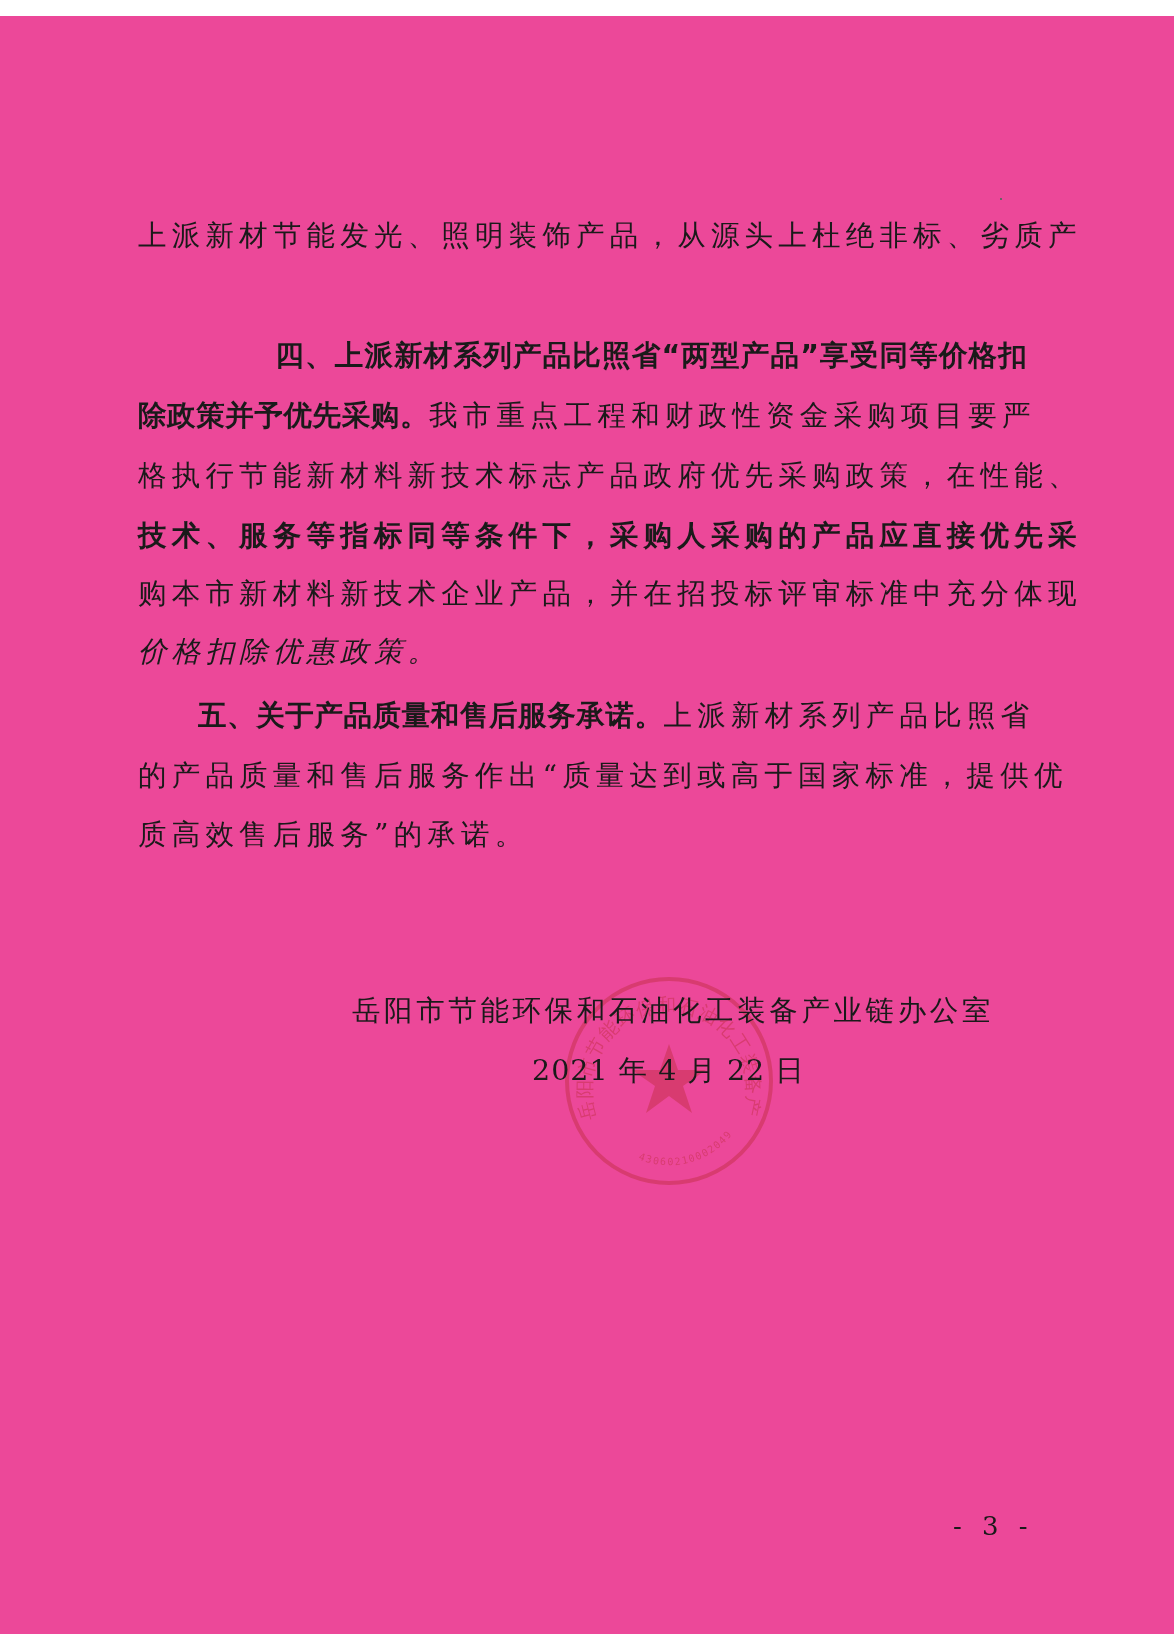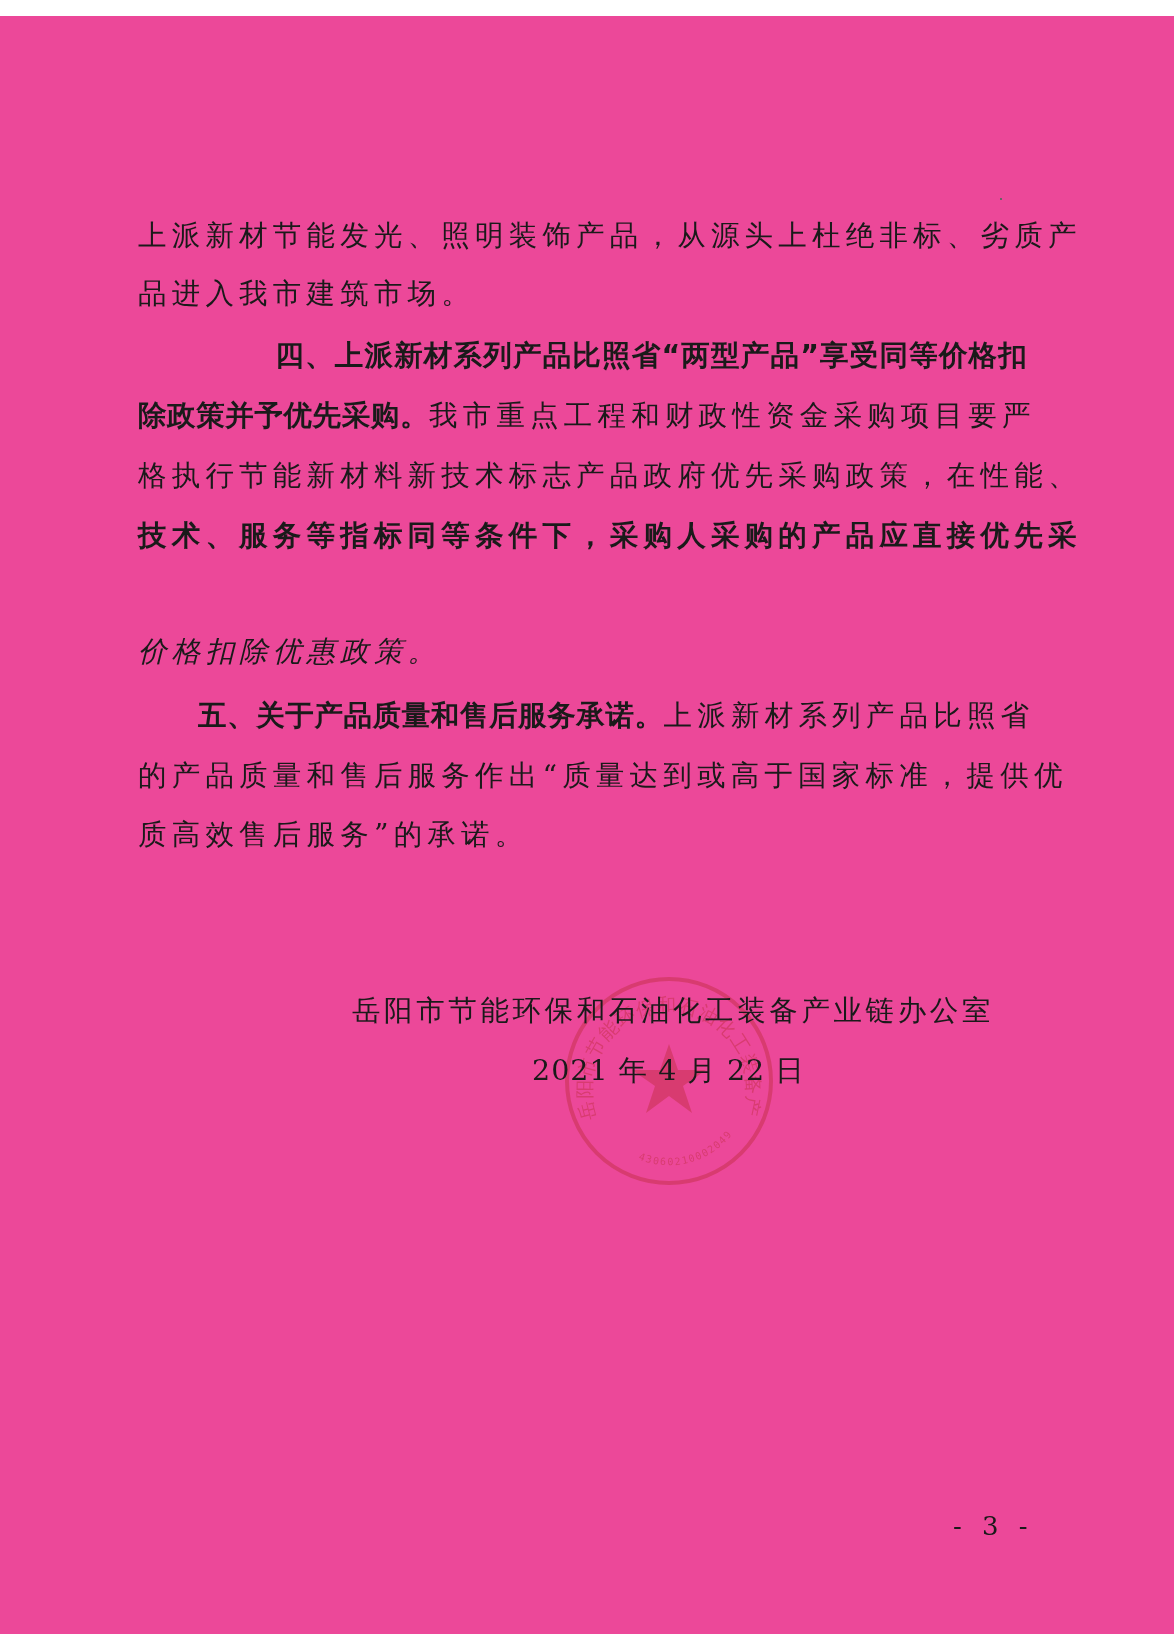--- a/index.html
+++ b/index.html
@@ -74,28 +74,28 @@
     }
   </style>
 </head>
 <body>
 
 <div class="page">
 
   <div class="speck"></div>
 
   <div class="line" style="top:200px;">上派新材节能发光、照明装饰产品，从源头上杜绝非标、劣质产</div>
-  <div class="line" style="top:258px;">品进入我市建筑市场。</div>
 
   <div class="line indent bold" style="top:320px; letter-spacing:1.2px;">四、上派新材系列产品比照省“两型产品”享受同等价格扣</div>
   <div class="line" style="top:380px;">
     <span class="bold" style="letter-spacing:0.6px;text-align:center;">除政策并予优先采购。</span><span>我市重点工程和财政性资金采购项目要严</span>
   </div>
   <div class="line" style="top:440px;text-align:right;">格执行节能新材料新技术标志产品政府优先采购政策，在性能、</div>
   <div class="line" style="top:499px;font-weight:bold;">技术、服务等指标同等条件下，采购人采购的产品应直接优先采</div>
+  <div class="line" style="top:558px;">购本市新材料新技术企业产品，并在招投标评审标准中充分体现</div>
   <div class="line" style="top:616px;font-style:italic;">价格扣除优惠政策。</div>
 
   <div class="line indent" style="top:680px;">
     <span class="bold" style="letter-spacing:0.6px;">五、关于产品质量和售后服务承诺。</span><span>上派新材系列产品比照省</span>
   </div>
   <div class="line" style="top:740px;">的产品质量和售后服务作出“质量达到或高于国家标准，提供优</div>
   <div class="line" style="top:799px;">质高效售后服务”的承诺。</div>
 
   <svg class="seal" viewBox="0 0 214 214">
     <defs>

